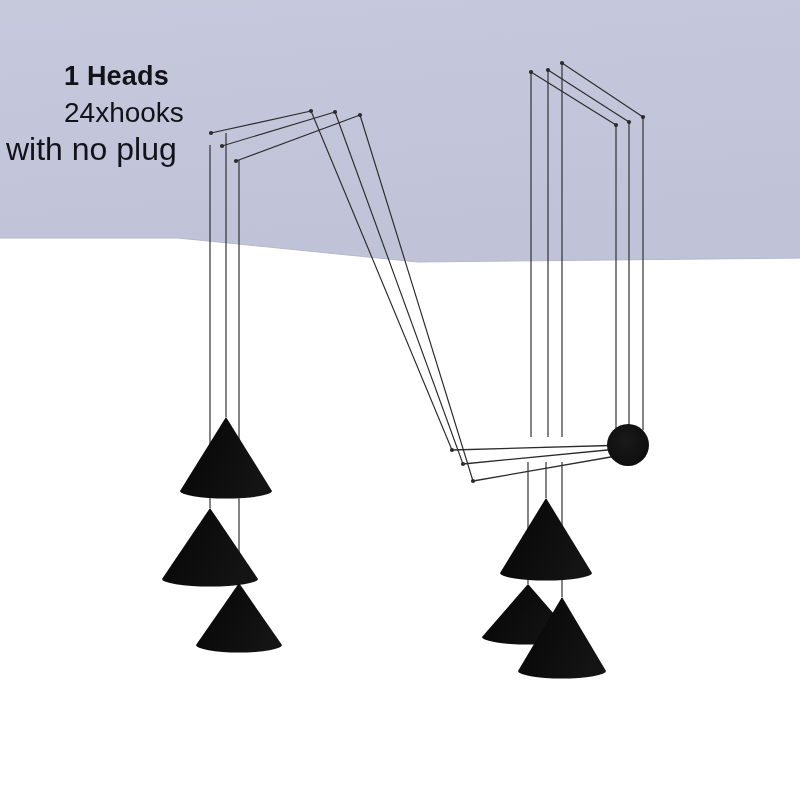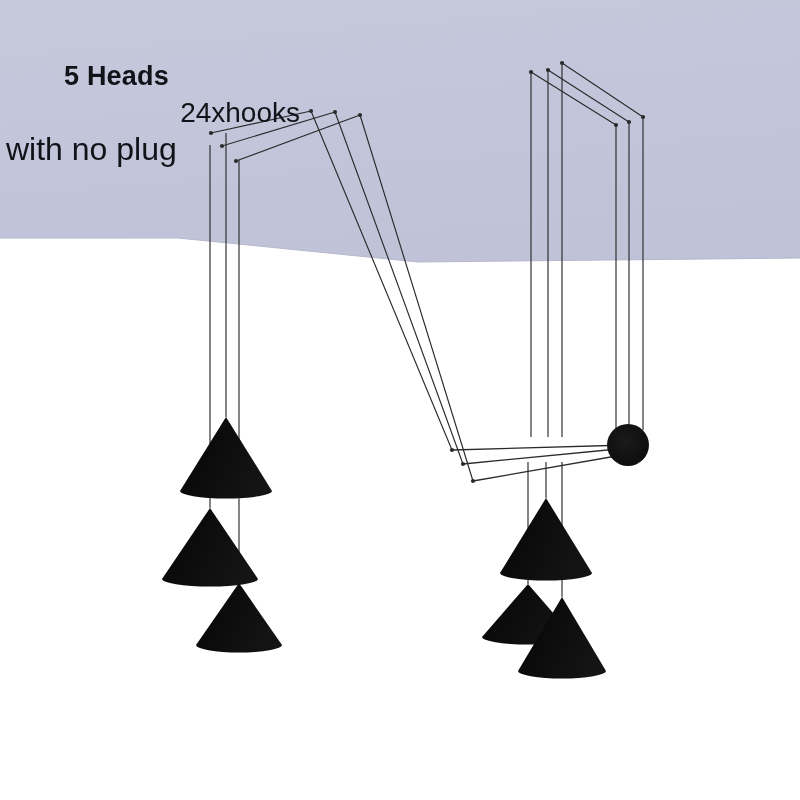--- a/index.html
+++ b/index.html
@@ -36,21 +36,20 @@
     font-size: 27px;
     font-weight: bold;
     letter-spacing: 0.2px;
     padding-left: 64px;
   }
   .label-hooks {
     font-size: 28px;
     font-weight: normal;
     padding-left: 64px;
     margin-top: 7px;
-    text-align: right;
   }
   .label-plug {
     font-size: 32px;
     font-weight: normal;
     padding-left: 6px;
     margin-top: 6px;
   }
 </style>
 </head>
 <body>
@@ -144,18 +143,18 @@
         </g>
         <g>
           <ellipse cx="562" cy="671" rx="44" ry="7.5" fill="#f2f2f2"></ellipse>
           <path d="M 562 597 L 606 671 A 44 7.5 0 0 1 518 671 Z" fill="url(#coneGrad)"></path>
         </g>
       </g>
 
   </svg>
 
   <div class="label-block">
-    <div class="label-line label-heads">5 Heads</div>
+    <div class="label-line label-heads">1 Heads</div>
     <div class="label-line label-hooks">24xhooks</div>
     <div class="label-line label-plug">with no plug</div>
   </div>
 
 </div>
 
 </body></html>

